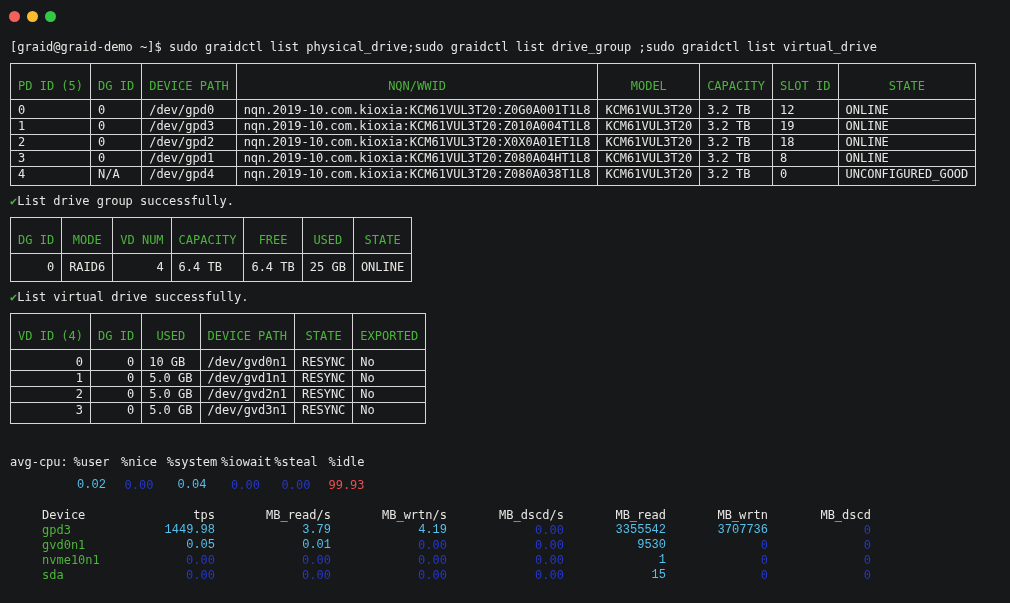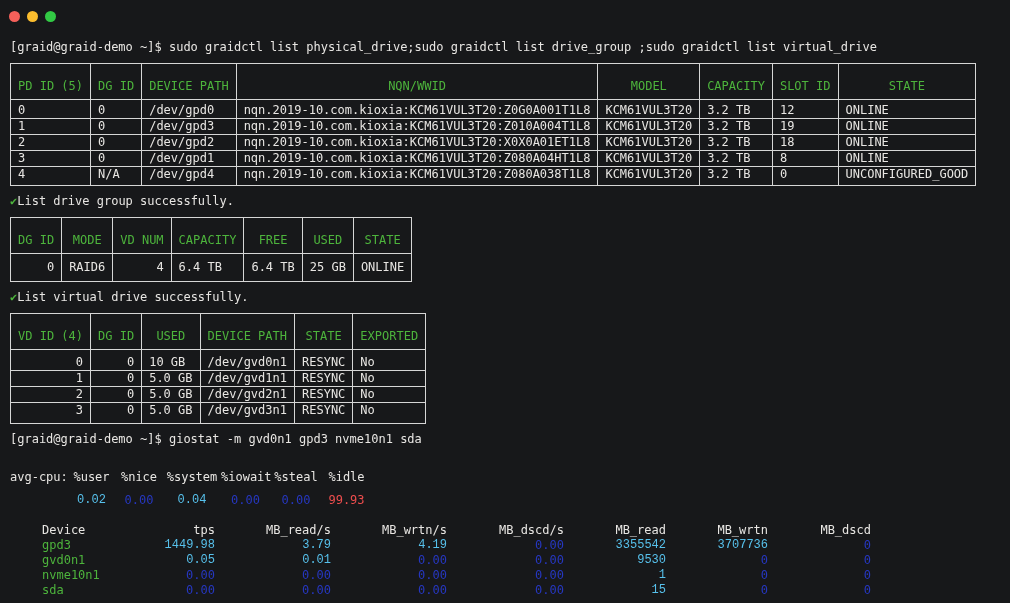--- a/index.html
+++ b/index.html
@@ -200,21 +200,20 @@
             <td>3</td>
             <td>0</td>
             <td>5.0 GB</td>
             <td>/dev/gvd3n1</td>
             <td>RESYNC</td>
             <td>No</td>
           </tr>
         </tbody>
       </table>
 
-    <div class="line">[graid@graid-demo ~]$ giostat -m gvd0n1 gpd3 nvme10n1 sda</div>
 
     <div class="blank"></div>
 
     <div class="cpu-row">
       <span class="a0">avg-cpu:</span><span class="a1">%user</span><span class="a2">%nice</span><span class="a3">%system</span><span class="a4">%iowait</span><span class="a5">%steal</span><span class="a6">%idle</span>
     </div>
     <div class="cpu-row" id="cpu-values"><span class="a0"></span><span class="a1 num-p">0.02</span><span class="a2 num-z">0.00</span><span class="a3 num-p">0.04</span><span class="a4 num-z">0.00</span><span class="a5 num-z">0.00</span><span class="a6 num-r">99.93</span></div>
 
     <div class="blank"></div>
 

